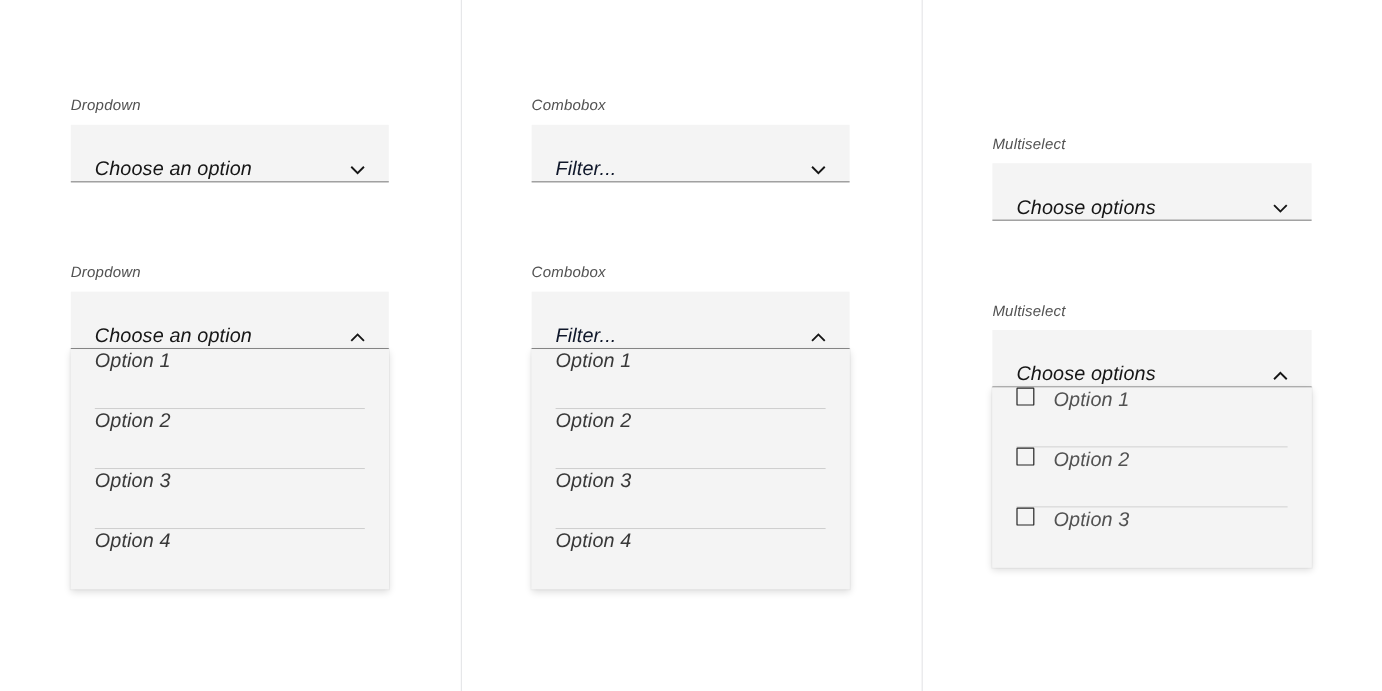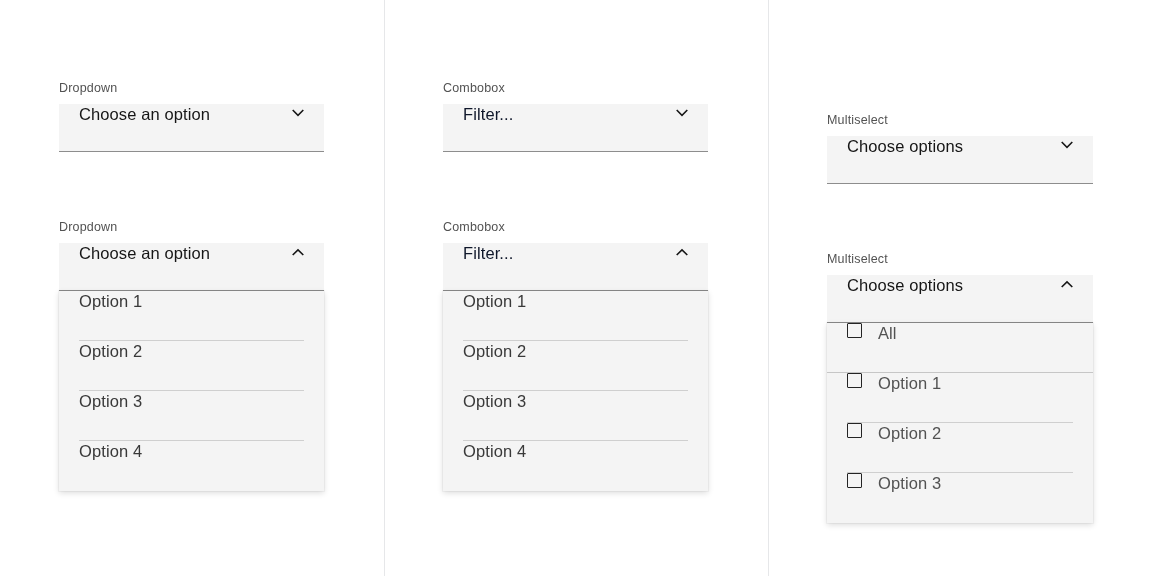--- a/index.html
+++ b/index.html
@@ -4,21 +4,21 @@
 <style>
   * { margin:0; padding:0; box-sizing:border-box; }
   html, body {
     width:1152px; height:576px;
     background:#ffffff;
     font-family:"Liberation Sans", sans-serif;
     -webkit-font-smoothing:antialiased;
     overflow:hidden;
   }
 
-  .canvas { position:relative; width:1096px; height:576px; background:#fff; }
+  .canvas { position:relative; width:1096px; height:576px; background:#fff;font-style:italic; }
 
   
   .col-rule {
     position:absolute; top:0; width:1px; height:576px;
     background:#e6e7e9;
   }
 
   
   .col { position:absolute; top:0; height:576px; }
 
@@ -34,21 +34,21 @@
   .control { position:relative; }
 
   
   .field {
     position:relative;
     height:48px;
     background:#f4f4f4;
     border:none;
     border-bottom:1px solid #8d8d8d;
     display:flex;
-    align-items:flex-start;
+    align-items:flex-end;
     padding:0 16px 0 20px;
     cursor:pointer;
   }
   .field.combo { padding-left:20px; }
 
   .field-value {
     font-size:16.5px;
     line-height:20px;
     color:#161616;
     letter-spacing:0.1px;
@@ -242,24 +242,20 @@
         <div class="field">
           <span class="field-value">Choose options</span>
           <span class="chev">
             <svg viewBox="0 0 16 16" width="18" height="18" aria-hidden="true">
               <path d="M8 5l5.2 5.2-1 1L8 7l-4.2 4.2-1-1z" fill="#161616"></path>
             </svg>
           </span>
         </div>
 
         <div class="listbox">
-          <div class="opt check div-full">
-            <span class="cb"></span>
-            <span class="opt-text">All</span>
-          </div>
           <div class="opt check div">
             <span class="cb"></span>
             <span class="opt-text">Option 1</span>
           </div>
           <div class="opt check div">
             <span class="cb"></span>
             <span class="opt-text">Option 2</span>
           </div>
           <div class="opt check">
             <span class="cb"></span>

